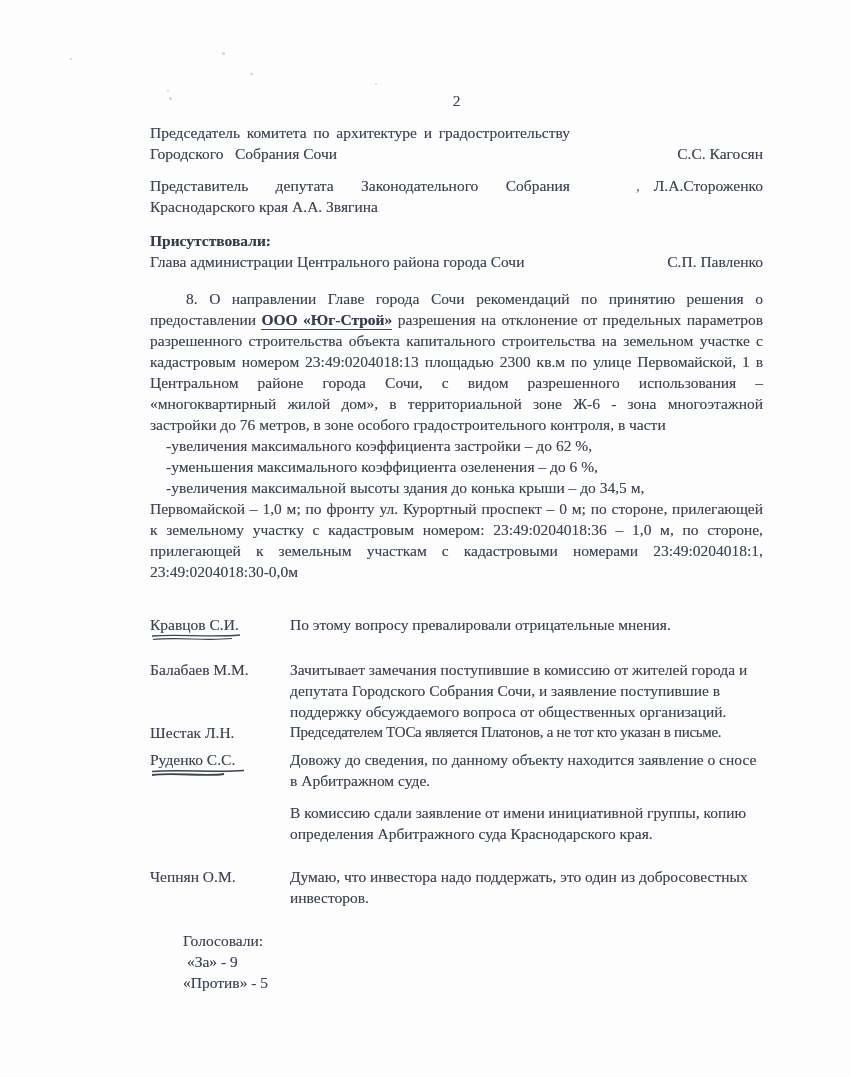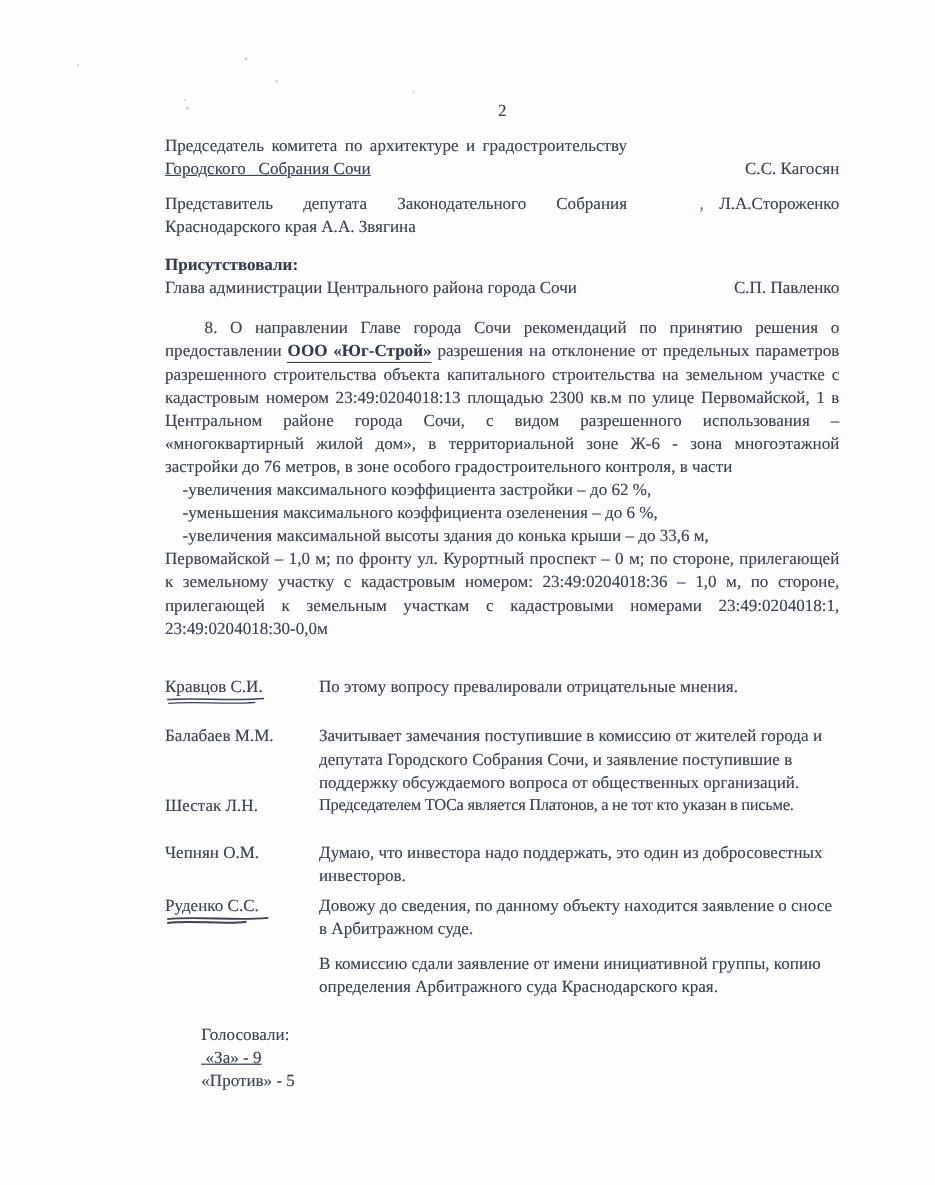--- a/index.html
+++ b/index.html
@@ -19,21 +19,21 @@
   .content {
     position: relative;
     padding: 90px 87px 0 150px; 
   }
   .page-number { text-align: center; margin-bottom: 9px; }
 
   
   .hdr-entry { display: flex; justify-content: space-between; margin-top: 11px; }
   .hdr-left  { width: 420px; }
   .jl  { text-align: justify; text-align-last: justify; }
-  .pre { white-space: pre-wrap; text-decoration: underline; }
+  .pre { white-space: pre-wrap; }
   .hdr-name-bottom { align-self: flex-end; white-space: nowrap; }
   .hdr-name-top    { align-self: flex-start; white-space: nowrap; }
   .stray-comma { color: #717a8e; padding-right: 14px; }
 
   
   .attendees { margin-top: 13px; }
   .bold { font-weight: bold; color: #333b4e; }
   .att-row { display: flex; justify-content: space-between; }
   .att-name { white-space: nowrap; }
 
@@ -101,21 +101,21 @@
     <div class="agenda">
       <div class="a-line first">8. О направлении Главе города Сочи рекомендаций по принятию решения о</div>
       <div class="a-line"><span>предоставлении </span><span class="company">ООО «Юг-Строй»</span><span> разрешения на отклонение от предельных параметров</span></div>
       <div class="a-line">разрешенного строительства объекта капитального строительства на земельном участке с</div>
       <div class="a-line">кадастровым номером 23:49:0204018:13 площадью 2300 кв.м по улице Первомайской, 1 в</div>
       <div class="a-line">Центральном районе города Сочи, с видом разрешенного использования –</div>
       <div class="a-line">«многоквартирный жилой дом», в территориальной  зоне Ж-6 - зона многоэтажной</div>
       <div class="a-line last">застройки до 76 метров, в зоне особого градостроительного контроля, в части</div>
       <div class="a-sub">-увеличения максимального коэффициента застройки – до 62 %,</div>
       <div class="a-sub">-уменьшения максимального коэффициента озеленения – до 6 %,</div>
-      <div class="a-sub">-увеличения максимальной высоты здания до конька крыши – до 33,6 м,</div>
+      <div class="a-sub">-увеличения максимальной высоты здания до конька крыши – до 34,5 м,</div>
       <div class="a-line">Первомайской – 1,0 м; по фронту ул. Курортный проспект – 0 м; по стороне, прилегающей</div>
       <div class="a-line">к земельному участку с кадастровым номером:  23:49:0204018:36 – 1,0 м, по стороне,</div>
       <div class="a-line">прилегающей к земельным участкам с кадастровыми номерами 23:49:0204018:1,</div>
       <div class="a-line last">23:49:0204018:30-0,0м</div>
     </div>
 
     <div class="speech" style="margin-top:32px;">
       <div class="sp-name">
         <span>Кравцов С.И.</span>
         <svg class="scribble" width="92" height="10" viewBox="0 0 92 10">
@@ -140,43 +140,43 @@
     <div class="speech">
       <div class="sp-name">
         <span>Шестак Л.Н.</span>
       </div>
       <div class="sp-text">
         <p class="tight">Председателем ТОСа является Платонов, а не тот кто указан в письме.</p>
       </div>
     </div>
 
 
-    <div class="speech" style="margin-top:22px;">
-      <div class="sp-name">
-        <span>Чепнян О.М.</span>
-      </div>
-      <div class="sp-text">
-        <p>Думаю, что инвестора надо поддержать, это один из добросовестных инвесторов.</p>
-      </div>
-    </div>
-
     <div class="speech" style="margin-top:6px;">
       <div class="sp-name">
         <span>Руденко С.С.</span>
         <svg class="scribble" width="96" height="11" viewBox="0 0 96 11">
           <path d="M2 3.5 C 30 1, 65 5, 94 2.5" fill="none" stroke="#3b4355" stroke-width="1.6"></path>
           <path d="M2 7 C 26 4, 52 9, 74 6" fill="none" stroke="#3b4355" stroke-width="1.8"></path>
         </svg>
       </div>
       <div class="sp-text">
         <p>Довожу до сведения, по данному объекту находится заявление о сносе в Арбитражном суде.</p>
         <p>В комиссию сдали заявление от имени инициативной группы, копию определения Арбитражного суда Краснодарского края.</p>
       </div>
     </div>
 
+    <div class="speech" style="margin-top:22px;">
+      <div class="sp-name">
+        <span>Чепнян О.М.</span>
+      </div>
+      <div class="sp-text">
+        <p>Думаю, что инвестора надо поддержать, это один из добросовестных инвесторов.</p>
+      </div>
+    </div>
+
     <div class="voting">
       <div>Голосовали:</div>
       <div class="pre"> «За» - 9</div>
       <div>«Против» - 5</div>
     </div>
 
   </div>
 </div>
 
 </body></html>

